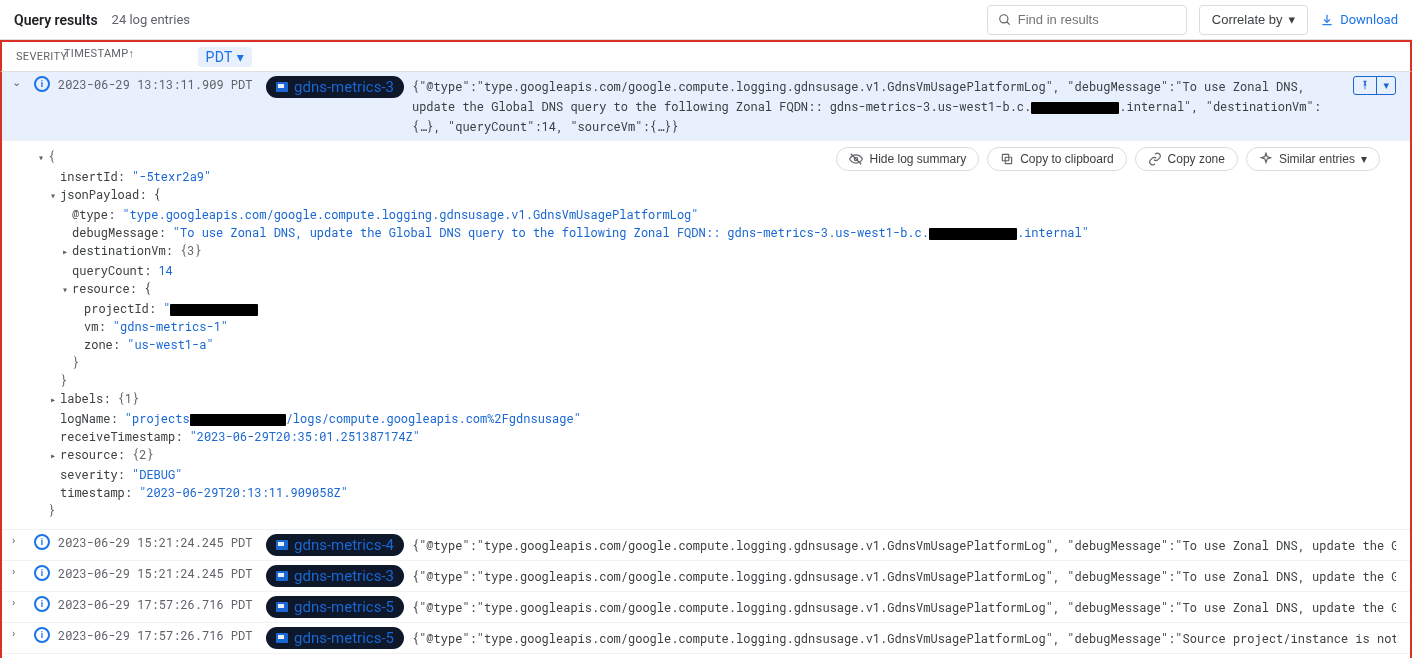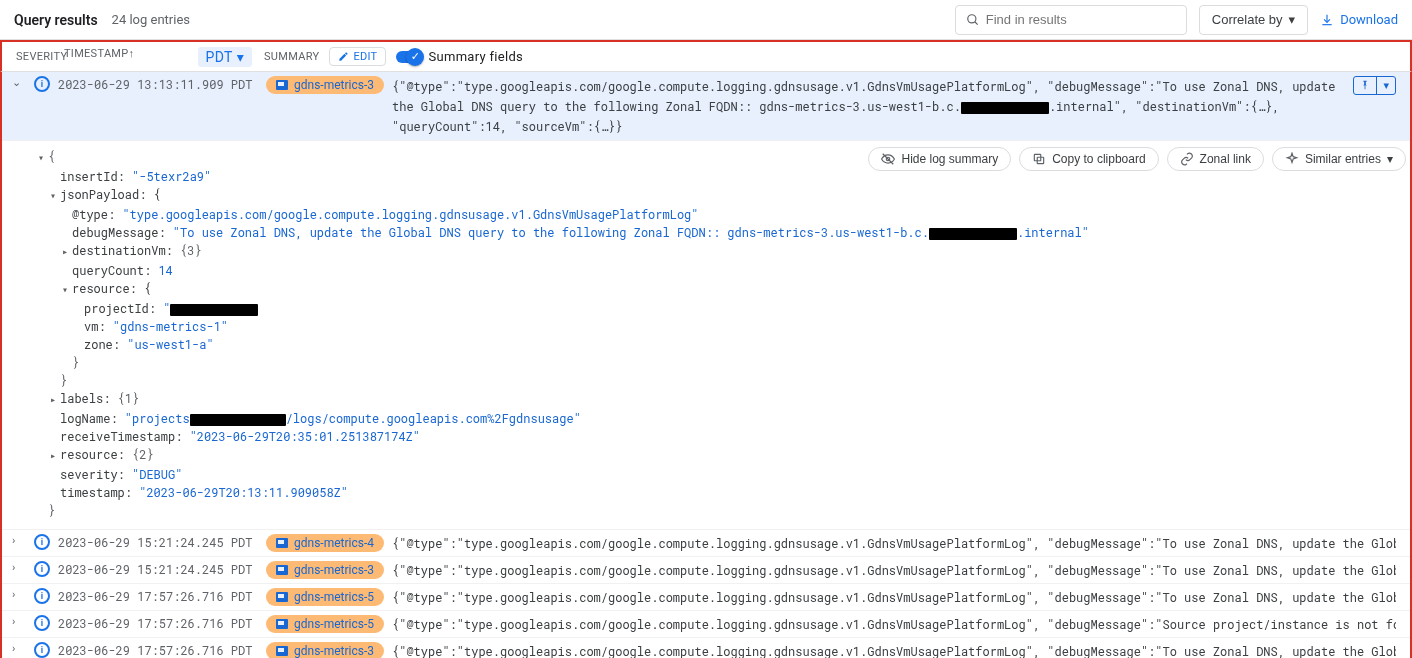--- a/index.html
+++ b/index.html
@@ -3,52 +3,52 @@
 <meta charset="utf-8">
 <style>
   * { box-sizing: border-box; margin: 0; padding: 0; }
   html, body { width: 1412px; height: 658px; font-family: "Google Sans", Roboto, Arial, sans-serif; font-size: 13px; color: #3c4043; background: #fff; overflow: hidden; }
   .mono { font-family: "Roboto Mono", Menlo, Consolas, monospace; font-size: 12px; }
   .top-bar { display: flex; align-items: center; height: 40px; padding: 0 14px; border-bottom: 1px solid #e0e0e0; gap: 14px; }
   .top-left { display: flex; align-items: flex-start; gap: 14px; }
   .title { font-weight: 600; font-size: 14px; color: #202124; }
   .count { color: #5f6368; font-size: 13px; }
   .top-right { margin-left: auto; display: flex; align-items: center; gap: 12px; }
-  .find-box { display: flex; align-items: center; gap: 6px; border: 1px solid #dadce0; border-radius: 4px; height: 30px; width: 232px; padding: 0 10px; color: #5f6368; }
+  .find-box { display: flex; align-items: center; gap: 6px; border: 1px solid #dadce0; border-radius: 4px; height: 30px; width: 200px; padding: 0 10px; color: #5f6368; }
   .find-box input { border: none; outline: none; font-size: 13px; flex: 1; color: #3c4043; background: transparent; }
   .pill-btn { display: inline-flex; align-items: center; gap: 6px; border: 1px solid #dadce0; border-radius: 4px; height: 30px; padding: 0 12px; font-size: 13px; color: #3c4043; background: #fff; cursor: pointer; }
   .link-btn { display: inline-flex; align-items: center; gap: 6px; color: #1a73e8; font-size: 13px; cursor: pointer; }
   .header-row { display: flex; align-items: center; height: 32px; border-bottom: 1px solid #e0e0e0; padding-left: 14px; font-size: 11px; letter-spacing: .3px; color: #5f6368; background: #fff; }
   .col-sev { width: 48px; }
   .col-ts { width: 200px; display: flex; align-items: flex-start; }
   .tz-chip { margin-left: auto; margin-right: 12px; color: #1a73e8; background: #e8f0fe; border-radius: 3px; padding: 2px 8px; font-size: 14px; display: inline-flex; align-items: center; gap: 4px; }
   .col-sum-head { flex: 1; display: flex; align-items: center; gap: 10px; padding-right: 14px; }
   .edit-chip { display: inline-flex; align-items: center; gap: 4px; color: #1a73e8; border: 1px solid #dadce0; border-radius: 4px; padding: 2px 8px; font-size: 11px; }
   .sum-toggle { display: inline-flex; align-items: center; gap: 6px; color: #202124; font-size: 13px; }
   .toggle-track { width: 26px; height: 12px; background: #1a73e8; border-radius: 10px; position: relative; }
   .toggle-knob { position: absolute; right: -2px; top: -3px; width: 18px; height: 18px; border-radius: 50%; background: #1a73e8; display: flex; align-items: center; justify-content: center; box-shadow: 0 1px 2px rgba(0,0,0,.3); }
   .check { color: #fff; font-size: 11px; }
   .rows-wrap { border: 2px solid #d93025; border-top: none; height: 618px; overflow: hidden; }
   .log-row { display: flex; align-items: flex-start; min-height: 26px; padding: 4px 14px 4px 10px; border-bottom: 1px solid #f1f1f1; gap: 8px; }
   .log-row.expanded-head { background: #e8f0fe; }
   .chev { width: 14px; color: #5f6368; cursor: pointer; font-size: 11px; }
   .sev-icon { width: 16px; height: 16px; border-radius: 50%; border: 2px solid #1a73e8; display: flex; align-items: center; justify-content: center; font-size: 9px; color: #1a73e8; font-weight: bold; }
   .ts-cell { width: 200px; color: #5f6368; }
-  .chip { display: inline-flex; align-items: center; gap: 6px; background: #fdba74; color: #1967d2; border-radius: 12px; padding: 2px 10px; font-size: 12px; }
+  .chip { display: inline-flex; align-items: center; gap: 6px; background: #0f172a; color: #1967d2; border-radius: 12px; padding: 2px 10px; font-size: 15px; }
   .chip .vm-ic { width: 12px; height: 10px; background: #1967d2; border-radius: 1px; position: relative; }
   .chip .vm-ic::after { content: ""; position: absolute; left: 2px; top: 2px; width: 6px; height: 4px; background: #e8f0fe; }
   .summary-cell { flex: 1; display: flex; gap: 8px; overflow: hidden; align-items: center; }
   .summary-text { flex: 1; white-space: nowrap; overflow: hidden; text-overflow: clip; color: #3c4043; }
   .summary-text-wrap { flex: 1; color: #3c4043; line-height: 20px; }
   .redact { display: inline-block; background: #000; height: 12px; vertical-align: middle; border-radius: 1px; }
   .pin-box { display: inline-flex; border: 1px solid #1967d2; border-radius: 3px; overflow: hidden; margin-left: auto; }
   .pin-box span { padding: 2px 6px; color: #1967d2; font-size: 11px; border-left: 1px solid #1967d2; }
   .pin-box span:first-child { border-left: none; }
   .detail-panel { background: #fff; padding: 6px 0 10px 0; border-bottom: 1px solid #f1f1f1; position: relative; }
-  .actions-row { position: absolute; right: 4px; top: 6px; display: flex; gap: 8px; }
+  .actions-row { position: absolute; right: 30px; top: 6px; display: flex; gap: 8px; }
   .act { display: inline-flex; align-items: center; gap: 6px; border: 1px solid #dadce0; border-radius: 16px; padding: 4px 12px; font-size: 12px; color: #3c4043; background: #fff; cursor: pointer; }
   .json-tree { padding-left: 34px; }
   .jl { line-height: 18px; white-space: nowrap; }
   .tc { display: inline-block; width: 10px; color: #5f6368; cursor: pointer; text-align: center; font-size: 10px; margin-right: 2px; }
   .k { color: #3c4043; }
   .s { color: #1967d2; }
   .n { color: #1967d2; }
   .p { color: #5f6368; }
   svg { display: block; }
 </style>
@@ -90,39 +90,20 @@
 <div class="header-row" style="border-top:2px solid #d93025; border-left:2px solid #d93025; border-right:2px solid #d93025;">
   <div class="col-sev">SEVERITY</div>
   <div class="col-ts">
     <span>TIMESTAMP</span>
     <span>↑</span>
     <span class="tz-chip">
       <span>PDT</span>
       <span>▾</span>
     </span>
   </div>
-  <div class="col-sum-head">
-    <span>SUMMARY</span>
-    <span class="edit-chip">
-      <span>
-        <svg width="11" height="11" viewBox="0 0 24 24" fill="#1a73e8">
-            <path d="M3 17.25V21h3.75L17.81 9.94l-3.75-3.75L3 17.25zM20.71 7.04a1 1 0 000-1.41l-2.34-2.34a1 1 0 00-1.41 0l-1.83 1.83 3.75 3.75 1.83-1.83z"></path>
-          </svg>
-      </span>
-      <span>EDIT</span>
-    </span>
-    <span class="sum-toggle">
-      <span class="toggle-track">
-        <span class="toggle-knob">
-            <span class="check">✓</span>
-          </span>
-      </span>
-      <span>Summary fields</span>
-    </span>
-  </div>
 </div>
 
 <div class="rows-wrap">
 
   <div class="log-row expanded-head">
     <span class="chev">⌄</span>
     <span class="sev-icon">i</span>
     <span class="ts-cell mono">2023-06-29 13:13:11.909 PDT</span>
     <div class="summary-cell" style="align-items:flex-start;">
       <span class="chip">
@@ -164,21 +145,21 @@
           </span>
         <span>Copy to clipboard</span>
       </button>
       <button class="act">
         <span>
             <svg width="14" height="14" viewBox="0 0 24 24" fill="none" stroke="#5f6368" stroke-width="2">
               <path d="M10 13a5 5 0 007 0l3-3a5 5 0 00-7-7l-1 1"></path>
               <path d="M14 11a5 5 0 00-7 0l-3 3a5 5 0 007 7l1-1"></path>
             </svg>
           </span>
-        <span>Zonal link</span>
+        <span>Copy zone</span>
       </button>
       <button class="act">
         <span>
             <svg width="14" height="14" viewBox="0 0 24 24" fill="none" stroke="#5f6368" stroke-width="2">
               <path d="M12 2l2 6 6 2-6 2-2 6-2-6-6-2 6-2z"></path>
             </svg>
           </span>
         <span>Similar entries</span>
         <span>▾</span>
       </button>

